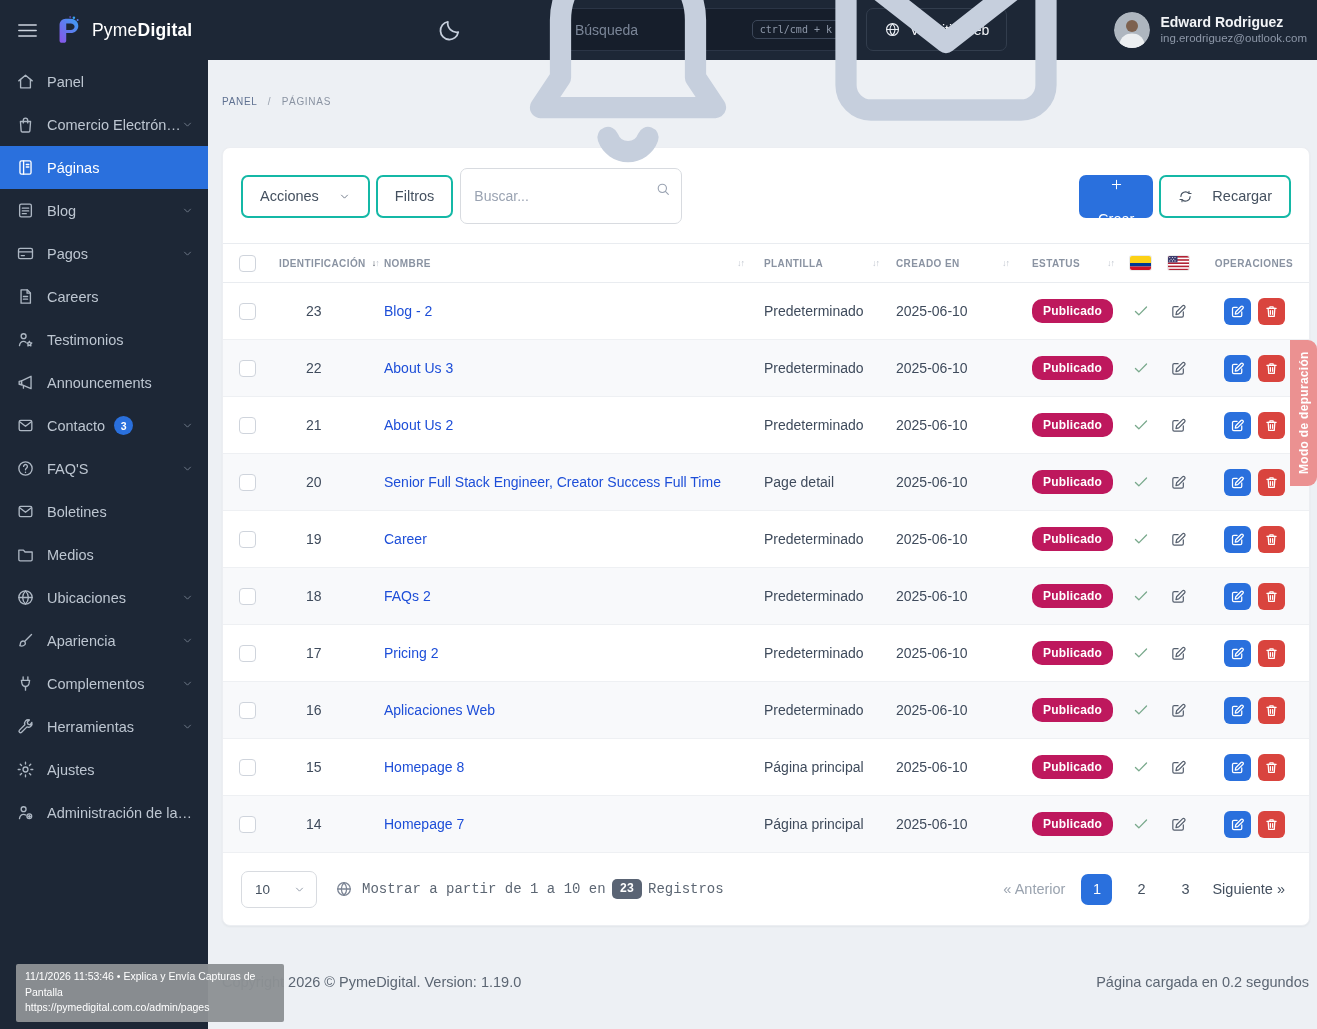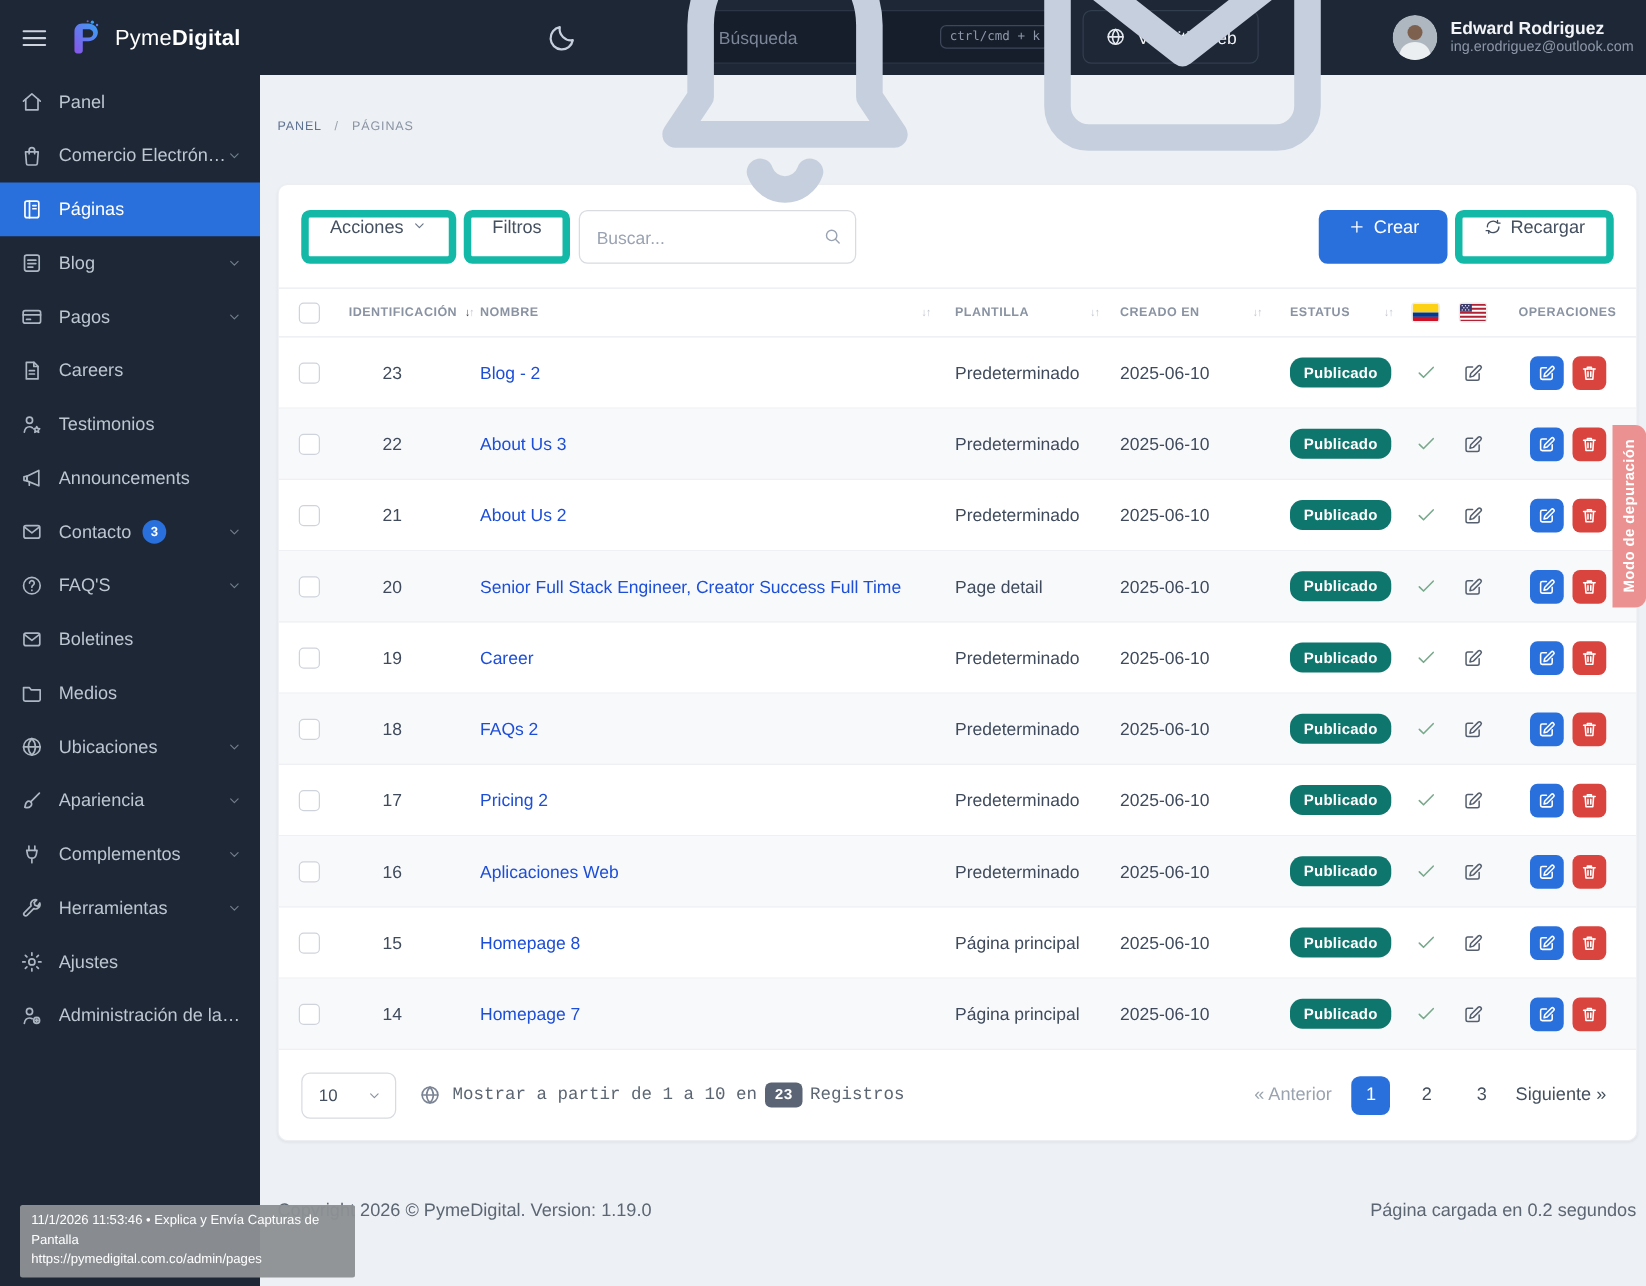--- a/index.html
+++ b/index.html
@@ -50,28 +50,28 @@
 
   
   .main { position:absolute; top:60px; left:208px; right:0; bottom:0; }
   .breadcrumb { padding:36px 0 0 14px; font-size:10px; font-weight:400; letter-spacing:.7px; text-transform:uppercase; }
   .bc-link { color:#5f7191; cursor:pointer; }
   .bc-sep { color:#9aa2ae; margin:0 7px; }
   .bc-current { color:#8a93a2; }
 
   .card { background:#fff; border:1px solid #eceef2; border-radius:8px; margin:40px 7px 0 14px; box-shadow:0 1px 2px rgba(23,32,46,.05); padding-top:20px; overflow:hidden; }
   .card-toolbar { display:flex; align-items:center; padding:0 18px; }
-  .btn { height:43px; border:6px solid #14b8a6; background:#fff; border-radius:7px; font-size:14.5px; color:#44505f; font-family:inherit; display:flex; align-items:flex-start; padding:0 17px; gap:6px; cursor:pointer; margin-right:6px; }
+  .btn { height:43px; border:2px solid #14b8a6; background:#fff; border-radius:7px; font-size:14.5px; color:#44505f; font-family:inherit; display:flex; align-items:center; padding:0 17px; gap:19px; cursor:pointer; margin-right:6px; }
   .btn .chev { width:13px; height:13px; color:#6b7585; }
   .table-search { position:relative; width:222px; margin-left:1px; }
-  .table-search input { width:100%; height:43px; border:1px solid #d8dbe0; border-radius:7px; padding:0 34px 0 13px; font-size:14px; font-family:inherit; color:#3f4b5c; outline:none; }
+  .table-search input { width:100%; height:56px; border:1px solid #d8dbe0; border-radius:7px; padding:0 34px 0 13px; font-size:14px; font-family:inherit; color:#3f4b5c; outline:none; }
   .table-search input::placeholder { color:#9aa3b2; }
   .search-ic { position:absolute; right:11px; top:13px; width:16px; height:16px; color:#9aa3b2; }
   .flex-spacer { flex:1; }
-  .btn-create { background:#2a70dd; border-color:#2a70dd; color:#fff; font-weight:500; }
+  .btn-create { background:#2a70dd; border-color:#2a70dd; color:#fff; font-weight:500;flex-direction:column; }
   .btn-create .ic { width:15px; height:15px; }
   .btn-reload { margin-right:0; }
   .btn-reload .ic { width:15px; height:15px; color:#44505f; }
 
   .table { margin-top:19px; }
   .thead, .trow { display:grid; grid-template-columns:48px 113px 1fr 135px 130px 105px 33px 42px 110px; align-items:center; }
   .thead { height:40px; border-top:1px solid #e9ecf0; border-bottom:1px solid #e9ecf0; }
   .th { font-size:10px; font-weight:700; color:#8a93a2; text-transform:uppercase; letter-spacing:.4px; display:flex; align-items:center; }
   .sort { margin-left:6px; font-size:9px; color:#c2c7d0; letter-spacing:-1px; }
   .sort .on { color:#3c4654; }
@@ -86,21 +86,21 @@
   .flag { width:21px; height:14px; border-radius:2px; overflow:hidden; display:block; margin:0 auto; box-shadow:0 0 0 1px rgba(0,0,0,.08); }
   .flag svg { width:21px; height:14px; }
 
   .trow { height:57px; border-bottom:1px solid #eef0f3; font-size:14px; color:#3f4b5c; }
   .trow:nth-child(even) { background:#f8f9fb; }
   .c-id { padding-left:35px; }
   .c-name a { color:#1d4ed8; text-decoration:none; cursor:pointer; }
   .c-template { padding-left:10px; }
   .c-created { padding-left:7px; }
   .c-status { padding-left:13px; }
-  .status-badge { display:inline-block; background:#0f766e; color:#fff; font-size:12px; font-weight:bold; padding:5px 11px; border-radius:10px; letter-spacing:.2px; }
+  .status-badge { display:inline-block; background:#be185d; color:#fff; font-size:12px; font-weight:bold; padding:5px 11px; border-radius:10px; letter-spacing:.2px; }
   .mini-icon { display:block; margin:0 auto; }
   .mini-icon.check { width:18px; height:18px; color:#79a98c; }
   .mini-icon.pencil { width:17px; height:17px; color:#555f6e; cursor:pointer; }
   .c-ops { display:flex; justify-content:center; gap:7px; }
   .op-btn { width:27px; height:27px; border-radius:6px; display:flex; align-items:center; justify-content:center; color:#fff; cursor:pointer; }
   .op-btn svg { width:15px; height:15px; stroke-width:2; }
   .op-edit { background:#2a70dd; }
   .op-delete { background:#d9443e; }
 
   .card-footer { height:72px; display:flex; align-items:center; padding:0 18px; }

